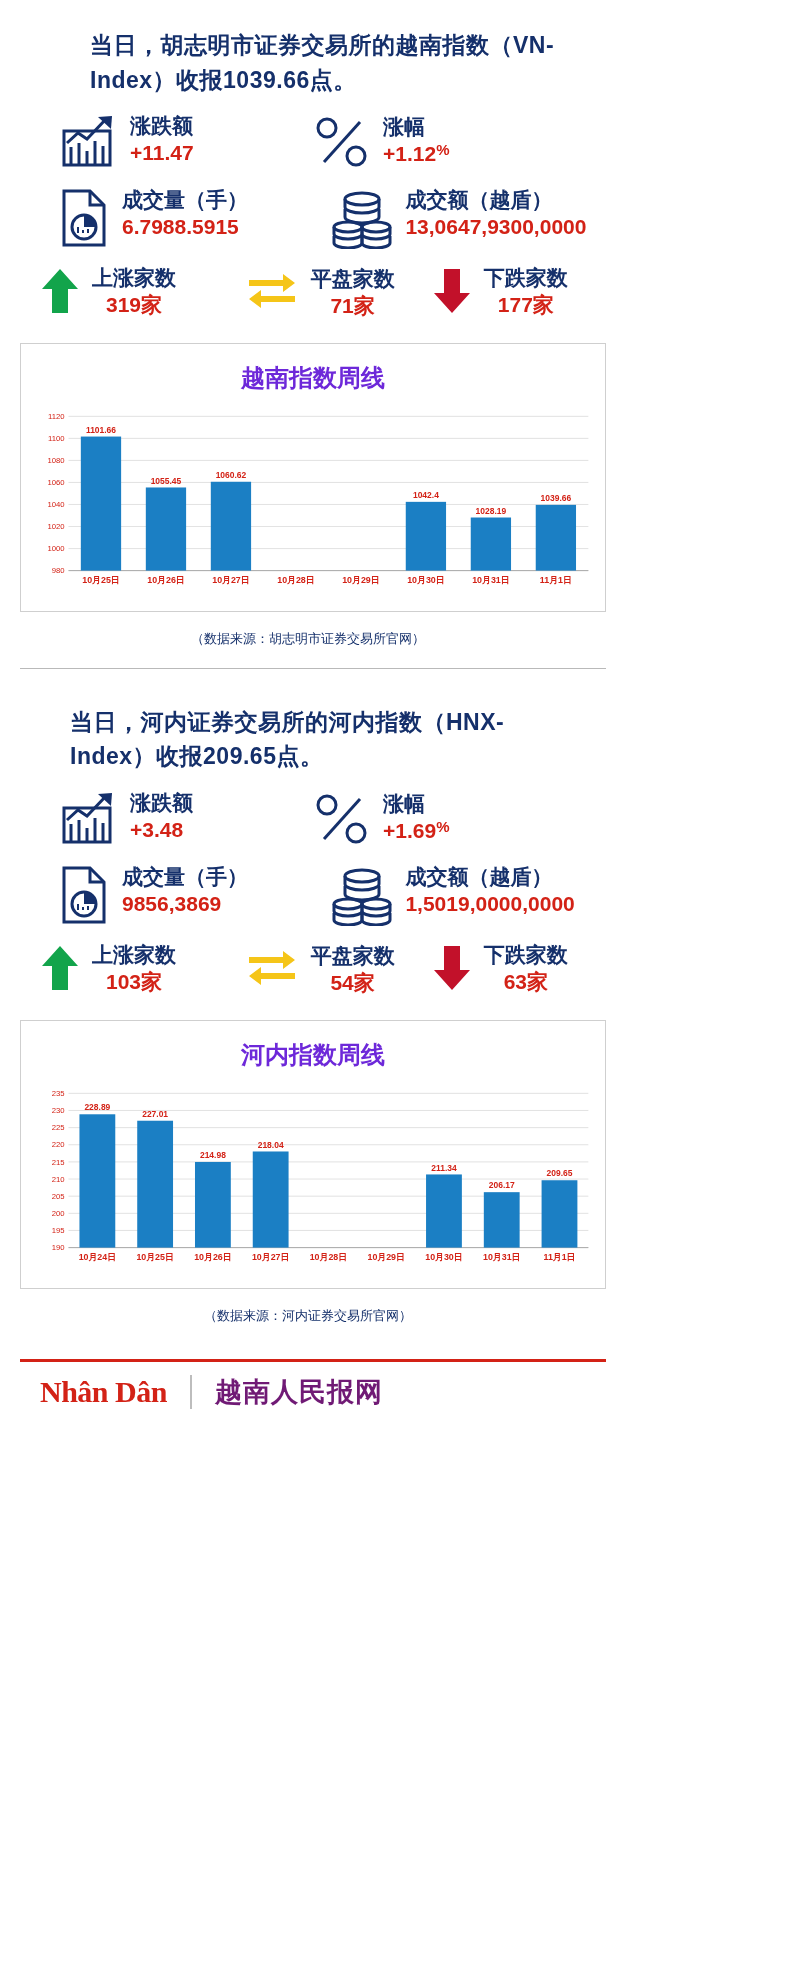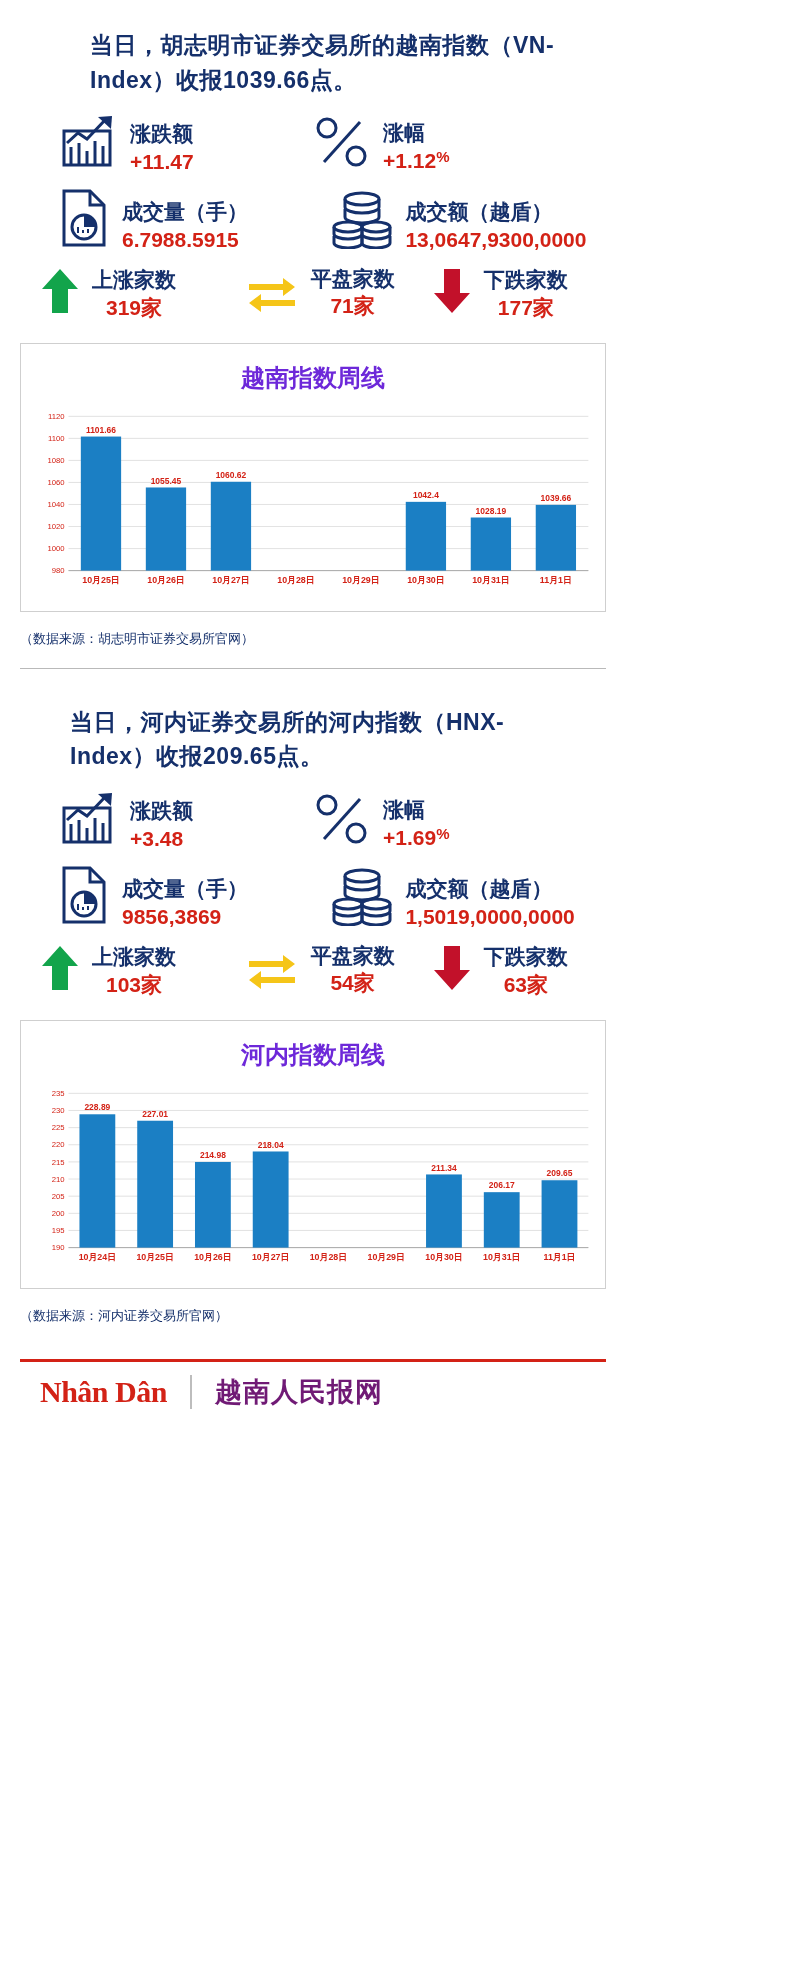--- a/index.html
+++ b/index.html
@@ -27,21 +27,21 @@
     display: flex;
     align-items: center;
     padding: 6px 0 6px 0;
   }
   .stat-row.r1 { padding-left: 38px; }
   .stat-row.r2 { padding-left: 38px; gap: 40px; }
   .stat-row.r3 { padding-left: 20px; }
 
   .stat-cell {
     display: flex;
-    align-items: flex-end;
+    align-items: flex-start;
     gap: 12px;
   }
   .stat-cell .icon { flex: 0 0 auto; display:block; }
   .stat-text .label {
     font-size: 21px;
     font-weight: bold;
     color: #15306b;
     line-height: 1.25;
     white-space: nowrap;
   }
@@ -77,21 +77,21 @@
     font-size: 24px;
     font-weight: bold;
     color: #6d28d9;
     font-family: "Liberation Serif", serif;
     padding: 8px 0 10px 0;
   }
   .plot { position: relative; width: 100%; }
   .plot svg { display: block; width: 100%; }
 
   .source {
-    text-align: left;
+    text-align: center;
     font-size: 13px;
     color: #15306b;
     padding: 18px 10px 10px 0;
   }
   .divider {
     border-top: 1px solid #b9b9b9;
     margin: 10px 0 0 0;
   }
 
   

